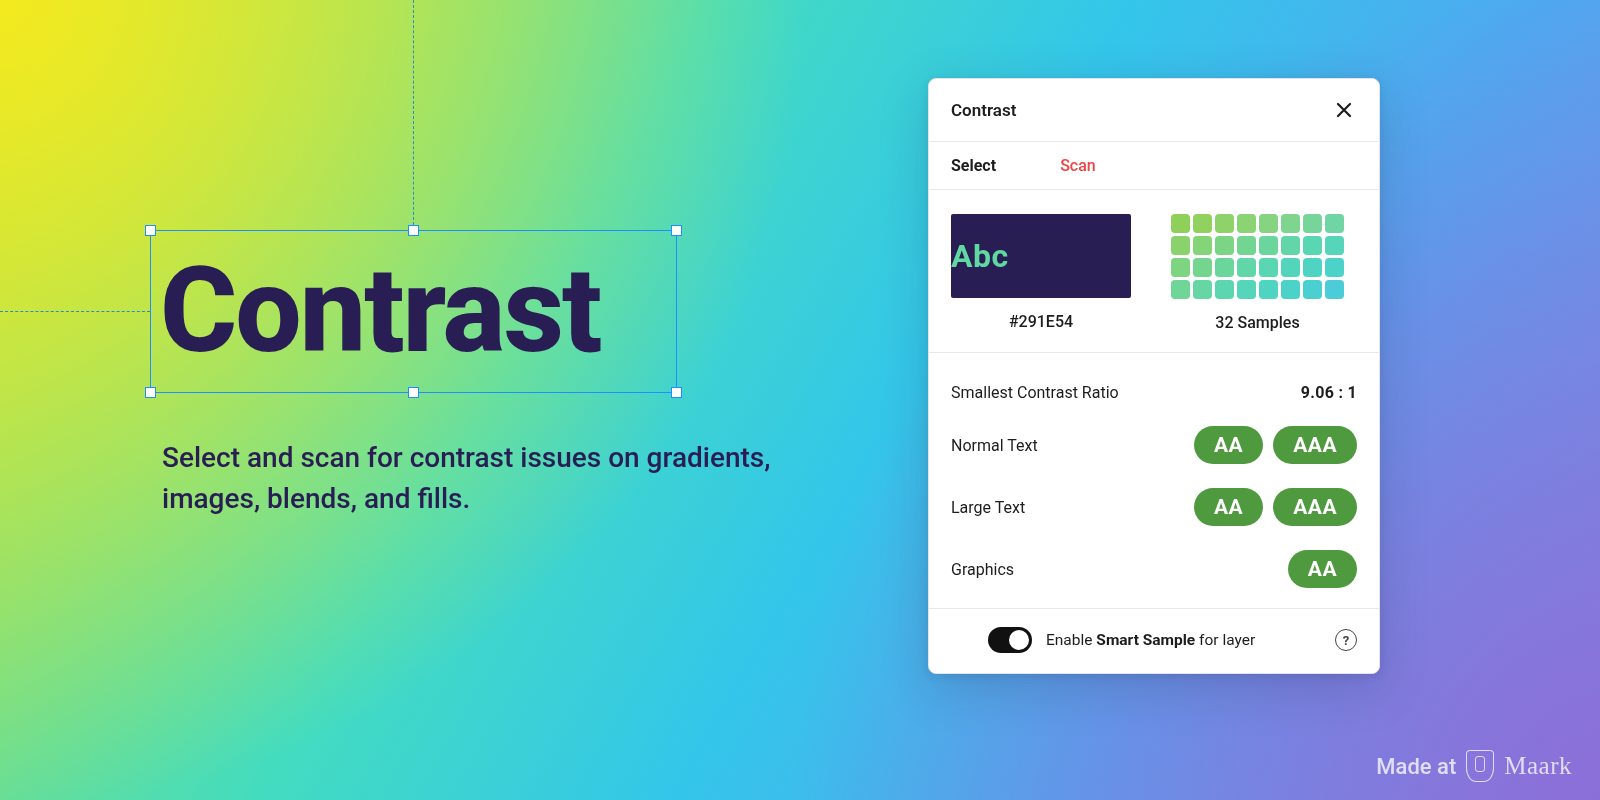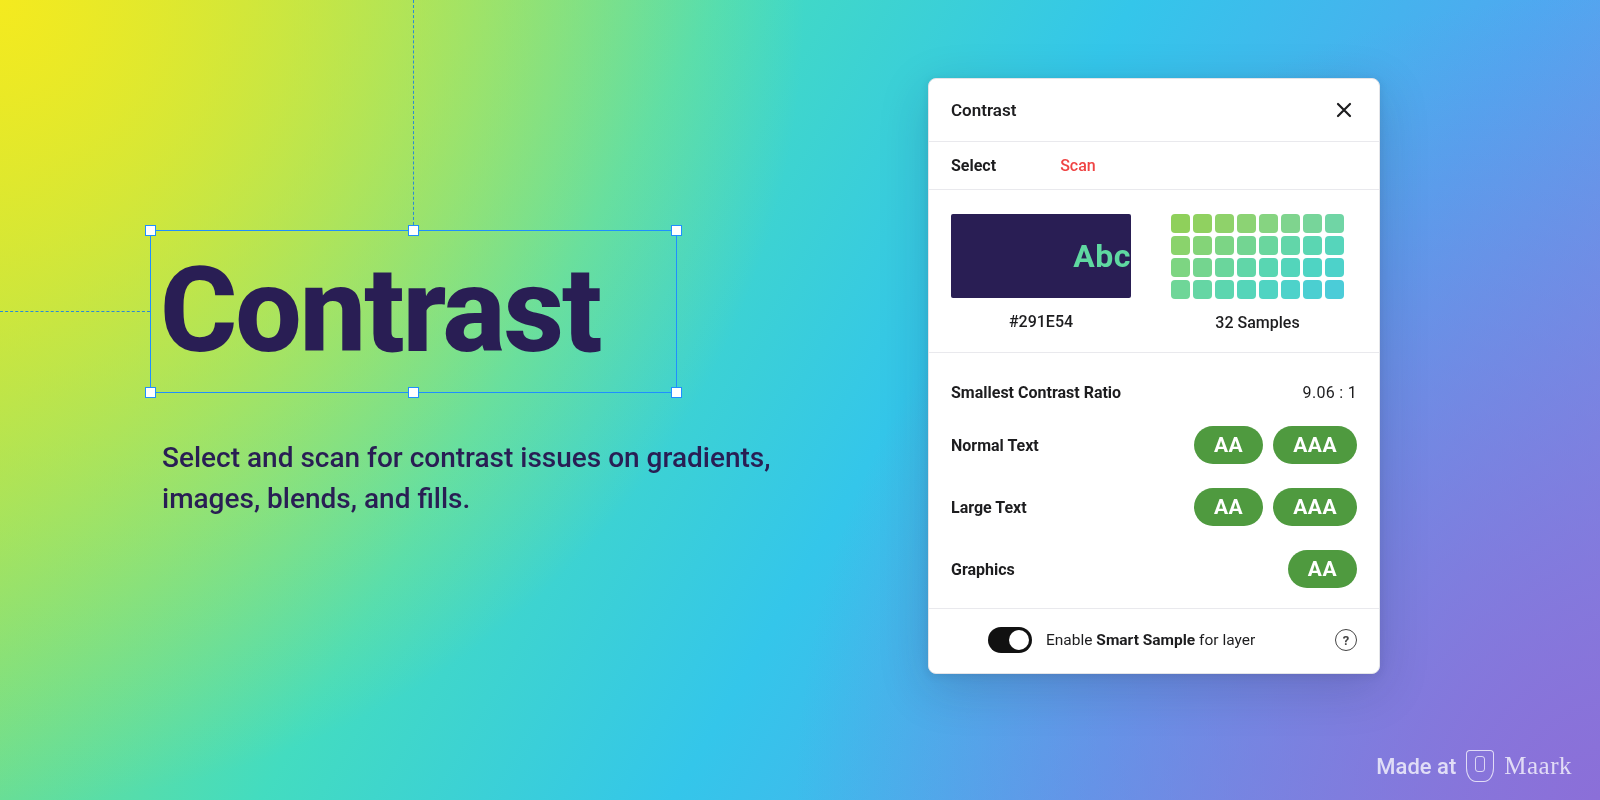--- a/index.html
+++ b/index.html
@@ -110,21 +110,21 @@
     display: flex;
     gap: 40px;
     padding: 24px 22px 20px;
     align-items: flex-start;
   }
   .swatch-col { display:flex; flex-direction:column; align-items:center; gap:14px; }
   .swatch {
     width: 180px; height: 84px;
     background: #291E54;
     border-radius: 2px;
-    display:flex; align-items:center; justify-content:flex-end;
+    display:flex; align-items:center; justify-content:flex-start;
     color: #5fd8a1;
     font-size: 32px;
     font-weight: 700;
     letter-spacing: .5px;
   }
   .swatch-label, .samples-label { font-size: 16px; font-weight: 500; color:#1d1d1f; }
 
   .samples-col { display:flex; flex-direction:column; align-items:center; gap:14px; }
   .samples-grid {
     display:grid;
@@ -133,22 +133,22 @@
     gap: 3px;
   }
   .sample-cell { width:19px; height:19px; border-radius:4px; }
 
   .metrics { padding: 18px 22px 8px; }
   .metric-row {
     display:flex; align-items:center; justify-content:space-between;
     padding: 12px 0;
     font-size: 16px;
   }
-  .metric-label { font-weight: 700; }
-  .metric-value { font-weight: 400; letter-spacing: .3px; }
+  .metric-label { font-weight: 400; }
+  .metric-value { font-weight: 700; letter-spacing: .3px; }
   .badge-group { display:flex; gap:10px; }
   .badge {
     background: #4f9a3f;
     color: #fff;
     font-weight: 700;
     font-size: 21px;
     padding: 7px 20px;
     border-radius: 999px;
     letter-spacing: .5px;
   }

